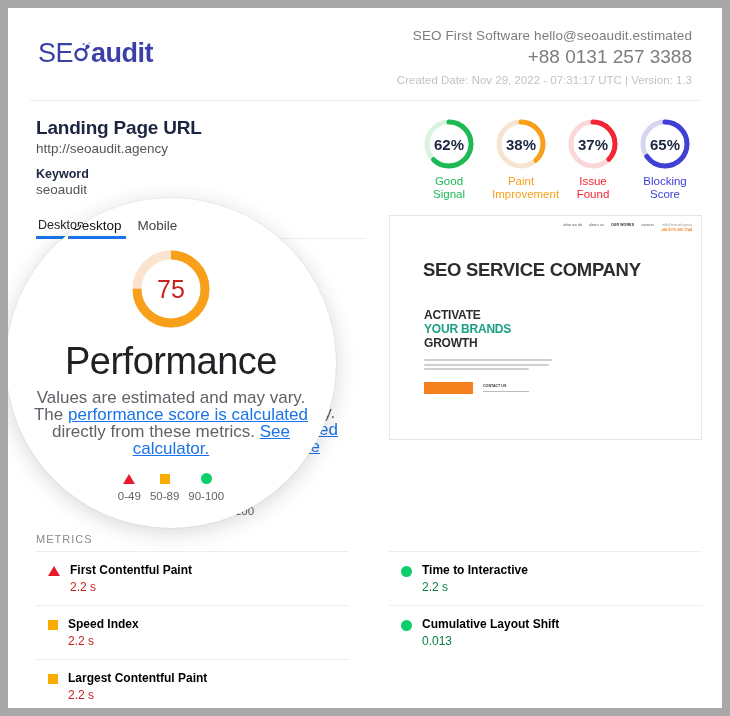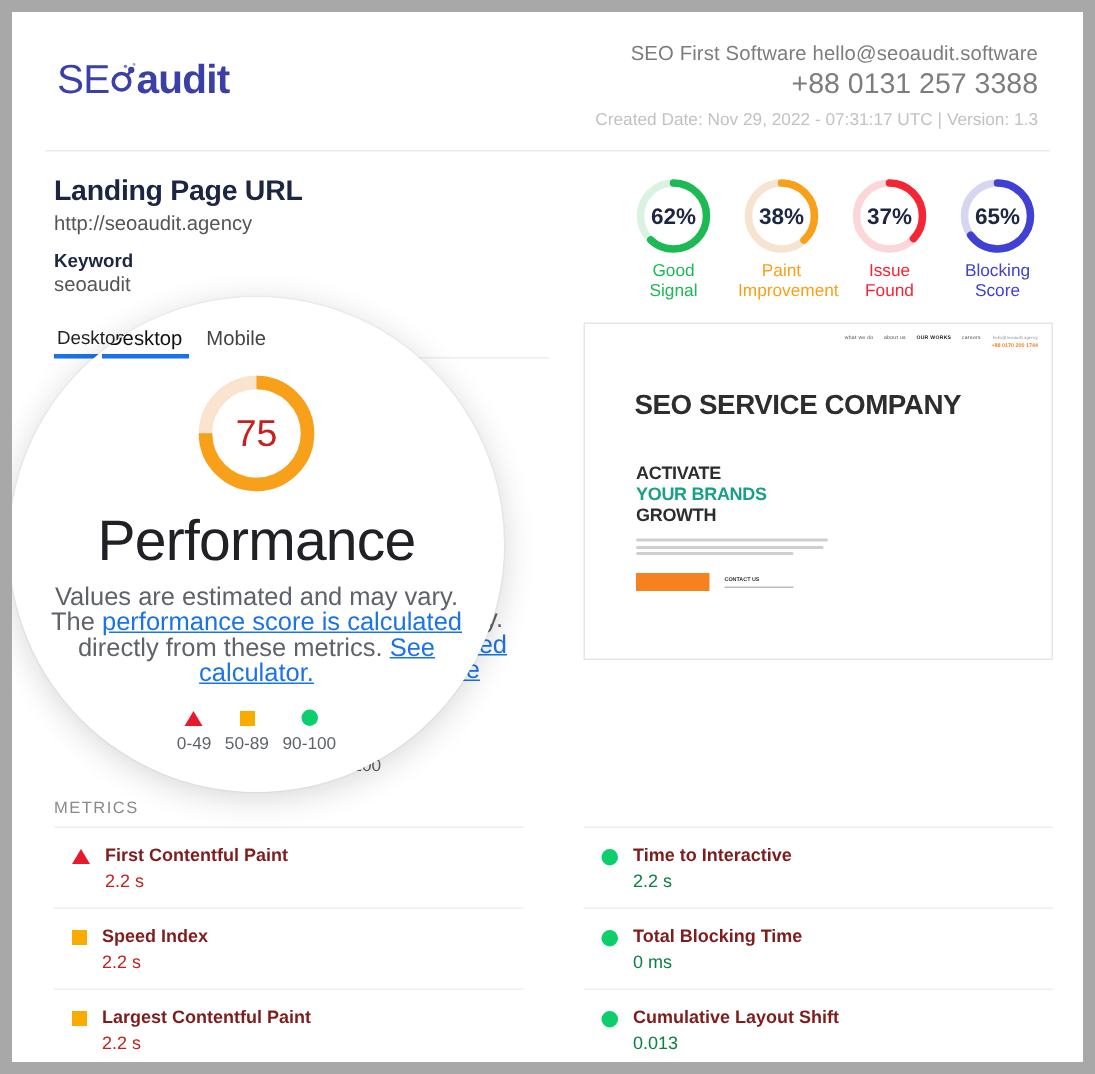--- a/index.html
+++ b/index.html
@@ -134,21 +134,21 @@
   .metrics-col { width: 313px; }
   .metrics-head { font-size: 11px; color: #8a8a8a; letter-spacing: 1px; margin-bottom: 6px; }
   .metrics-head.spacer { visibility: hidden; }
   .metric {
     display: flex; align-items: flex-start; gap: 10px;
     padding: 11px 4px 11px 12px;
     border-top: 1px solid #eeeeee;
   }
   .metric:last-child { border-bottom: none; }
   .m-ico { margin-top: 3px; flex: 0 0 auto; }
-  .m-name { font-size: 12px; font-weight: bold; color: #7f1d1d; text-align: center; }
+  .m-name { font-size: 12px; font-weight: bold; color: #000000; text-align: center; }
   .m-val { font-size: 12px; margin-top: 3px; }
   .m-val.red { color: #c5221f; }
   .m-val.green { color: #0b8043; }
 
   
   .thumbs-wrap { display:flex; justify-content: space-between; padding: 8px 20px 0 28px; }
   .thumbs { display:flex; gap: 9px; }
   .thumb-blank { width: 57px; height: 41px; border: 1px solid #e9e9e9; background:#fff; }
   .thumb-img { width: 57px; height: 41px; border: 1px solid #e4e4e4; background:#fff; overflow:hidden; position:relative; }
   .ti-nav { display:flex; justify-content:flex-end; gap:2px; padding: 3px 3px 0 0; }
@@ -191,21 +191,21 @@
               <circle cx="15.5" cy="5.6" r="2.1" fill="#3b3fa8"></circle>
               <circle cx="11.6" cy="3.2" r="1.1" fill="#6e72d4"></circle>
               <circle cx="17.4" cy="1.9" r="0.9" fill="#9a9de4"></circle>
               <path d="M12.6 9.4 L15.2 6.6" stroke="#3b3fa8" stroke-width="1.8" stroke-linecap="round"></path>
             </svg></span><span class="lt-bold">audit</span>
       </div>
     </div>
     <div class="header-right">
       <div class="hr-line1">
         <span>SEO First Software</span>
-        <span>hello@seoaudit.software</span>
+        <span>hello@seoaudit.estimated</span>
       </div>
       <div class="hr-line2">+88 0131 257 3388</div>
       <div class="hr-line3">Created Date: Nov 29, 2022 - 07:31:17 UTC | Version: 1.3</div>
     </div>
   </div>
   <div class="hdr-divider"></div>
 
   <div class="summary">
     <div>
       <div class="lp-title">Landing Page URL</div>
@@ -365,27 +365,20 @@
       <div class="metric">
         <span class="m-ico cir"></span>
         <span>
           <span class="m-name" style="display:block">Time to Interactive</span>
           <span class="m-val green" style="display:block">2.2 s</span>
         </span>
       </div>
       <div class="metric">
         <span class="m-ico cir"></span>
         <span>
-          <span class="m-name" style="display:block">Total Blocking Time</span>
-          <span class="m-val green" style="display:block">0 ms</span>
-        </span>
-      </div>
-      <div class="metric">
-        <span class="m-ico cir"></span>
-        <span>
           <span class="m-name" style="display:block">Cumulative Layout Shift</span>
           <span class="m-val green" style="display:block">0.013</span>
         </span>
       </div>
     </div>
   </div>
 
   <div class="thumbs-wrap">
     <div class="thumbs">
       <div class="thumb-blank"></div>

